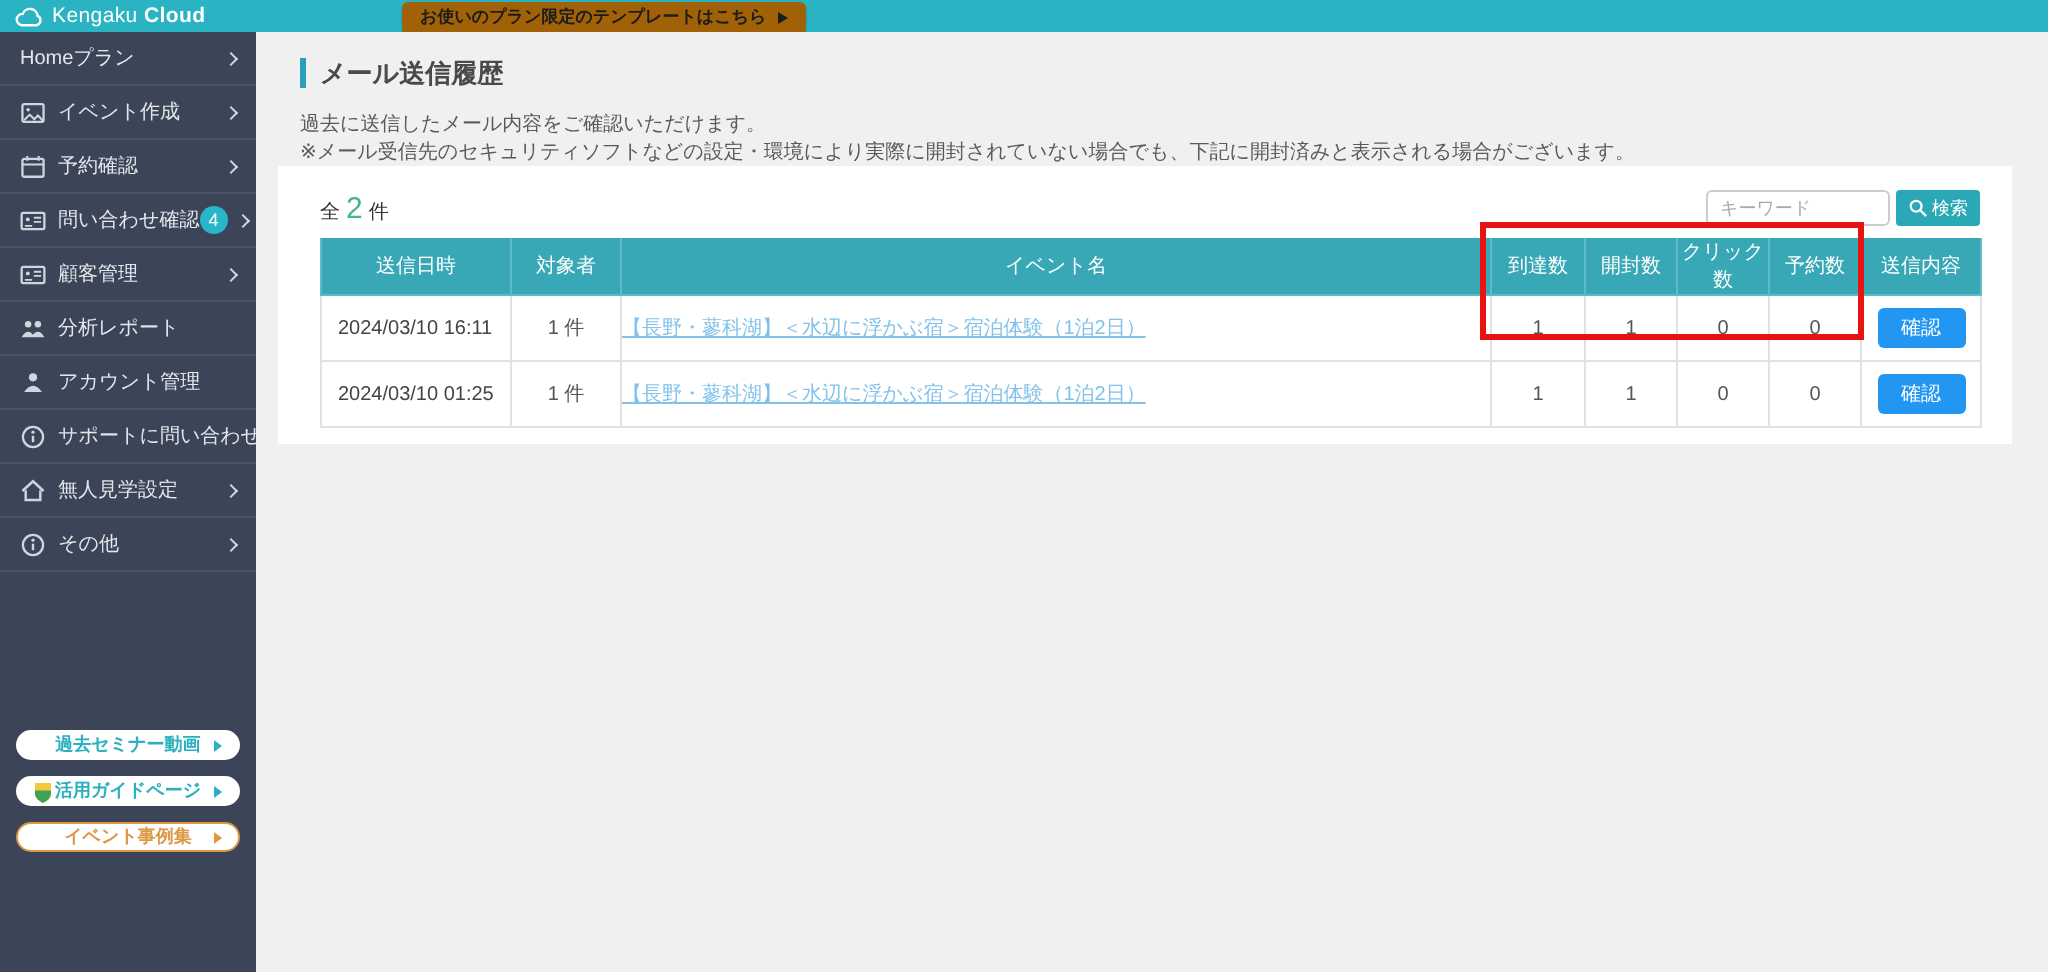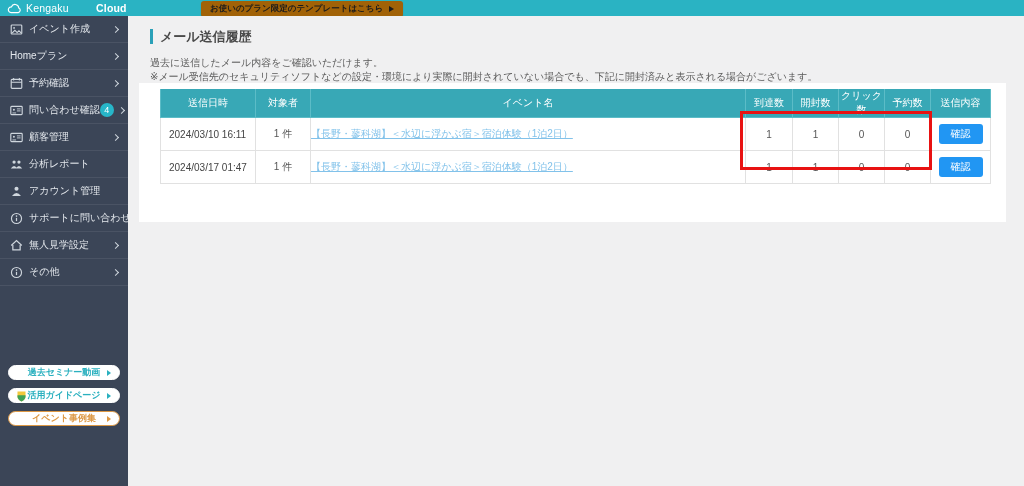--- a/index.html
+++ b/index.html
@@ -6,21 +6,21 @@
   html,body { width:1024px; height:486px; overflow:hidden;
     font-family:"Liberation Sans","DejaVu Sans",sans-serif; background:#f0f0f1; }
   .stage { position:relative; width:1024px; height:486px; }
 
   
   .topbar { position:absolute; left:0; top:0; width:1024px; height:16px;
     background:#2ab3c3; display:flex; align-items:center; }
   .logo { width:128px; height:16px; display:flex; align-items:center; padding-left:7px; color:#fff; }
   .logo svg { margin-right:4px; }
   .logo .t { font-size:10.5px; letter-spacing:.2px; }
-  .logo .t b { font-weight:bold;margin-left:24px; }
+  .logo .t b { font-weight:bold; }
   .banner-btn { position:absolute; left:201px; top:1px; height:16px; padding:0 9px;
     background:#a16207; border:none; border-radius:3px; font-size:8.5px; font-weight:bold; color:#1c1c1c;
     display:flex; align-items:center; cursor:pointer; box-shadow:0 1px 1px rgba(0,0,0,.25);
     font-family:inherit; }
   .banner-btn .tri { width:0; height:0; margin-left:6px;
     border-left:5px solid #1c1c1c; border-top:3.5px solid transparent; border-bottom:3.5px solid transparent; }
 
   
   .sidebar { position:absolute; left:0; top:16px; width:128px; height:470px; background:#3b4557; }
   .side-item { height:27px; display:flex; align-items:center; padding:0 10px;
@@ -91,34 +91,34 @@
     </div>
     <button class="banner-btn">
       <span>お使いのプラン限定のテンプレートはこちら</span>
       <span class="tri"></span>
     </button>
   </div>
 
   <div class="sidebar">
 
     <div class="side-item">
+      <span class="lbl">Homeプラン</span>
+      <span class="spacer"></span>
+        <span class="chev"></span>
+    </div>
+
+    <div class="side-item">
       <span class="ic">
         <svg width="13" height="13" viewBox="0 0 16 16">
             <rect x="1.5" y="2.5" width="13" height="11" rx="1" fill="none" stroke="#cfd6dd" stroke-width="1.4"></rect>
             <circle cx="5" cy="6" r="1.1" fill="#cfd6dd"></circle>
             <path d="M2.5 12.5 l3.5-3.5 2.8 2.8 2.2-2.2 3 3" fill="none" stroke="#cfd6dd" stroke-width="1.3"></path>
           </svg>
       </span>
       <span class="lbl">イベント作成</span>
-      <span class="spacer"></span>
-        <span class="chev"></span>
-    </div>
-
-    <div class="side-item">
-      <span class="lbl">Homeプラン</span>
       <span class="spacer"></span>
         <span class="chev"></span>
     </div>
 
 
     <div class="side-item">
       <span class="ic">
         <svg width="13" height="13" viewBox="0 0 16 16">
             <rect x="1.5" y="3" width="13" height="11" rx="1" fill="none" stroke="#cfd6dd" stroke-width="1.4"></rect>
             <path d="M4.5 1.2 v3 M11.5 1.2 v3 M1.5 6.5 h13" stroke="#cfd6dd" stroke-width="1.3"></path>
@@ -234,20 +234,35 @@
       <span class="arr"></span>
     </button>
   </div>
 
   <div class="main">
     <div class="page-title">メール送信履歴</div>
     <div class="desc first">過去に送信したメール内容をご確認いただけます。</div>
     <div class="desc">※メール受信先のセキュリティソフトなどの設定・環境により実際に開封されていない場合でも、下記に開封済みと表示される場合がございます。</div>
 
     <div class="card">
+      <div class="card-top">
+        <div class="total">
+          <span>全</span><span class="num">2</span><span>件</span>
+        </div>
+        <div class="searchbox">
+          <input type="text" placeholder="キーワード" style="">
+          <button class="search-btn">
+            <svg width="10" height="10" viewBox="0 0 16 16">
+                <circle cx="6.5" cy="6.5" r="4.3" fill="none" stroke="#fff" stroke-width="1.8"></circle>
+                <path d="M10 10 L14.5 14.5" stroke="#fff" stroke-width="1.8"></path>
+              </svg>
+            <span>検索</span>
+          </button>
+        </div>
+      </div>
 
       <table class="hist">
         <colgroup>
           <col style="width:95px">
             <col style="width:55px">
             <col style="width:435px">
           <col style="width:47px">
             <col style="width:46px">
             <col style="width:46px">
           <col style="width:46px">
@@ -270,21 +285,21 @@
             <td class="c-date">2024/03/10 16:11</td>
             <td>1 件</td>
             <td class="c-event"><a class="evlink">【長野・蓼科湖】＜水辺に浮かぶ宿＞宿泊体験（1泊2日）</a></td>
             <td>1</td>
             <td>1</td>
             <td>0</td>
             <td>0</td>
             <td><button class="confirm">確認</button></td>
           </tr>
           <tr>
-            <td class="c-date">2024/03/17 01:47</td>
+            <td class="c-date">2024/03/10 01:25</td>
             <td>1 件</td>
             <td class="c-event"><a class="evlink">【長野・蓼科湖】＜水辺に浮かぶ宿＞宿泊体験（1泊2日）</a></td>
             <td>1</td>
             <td>1</td>
             <td>0</td>
             <td>0</td>
             <td><button class="confirm">確認</button></td>
           </tr>
         </tbody>
       </table>

